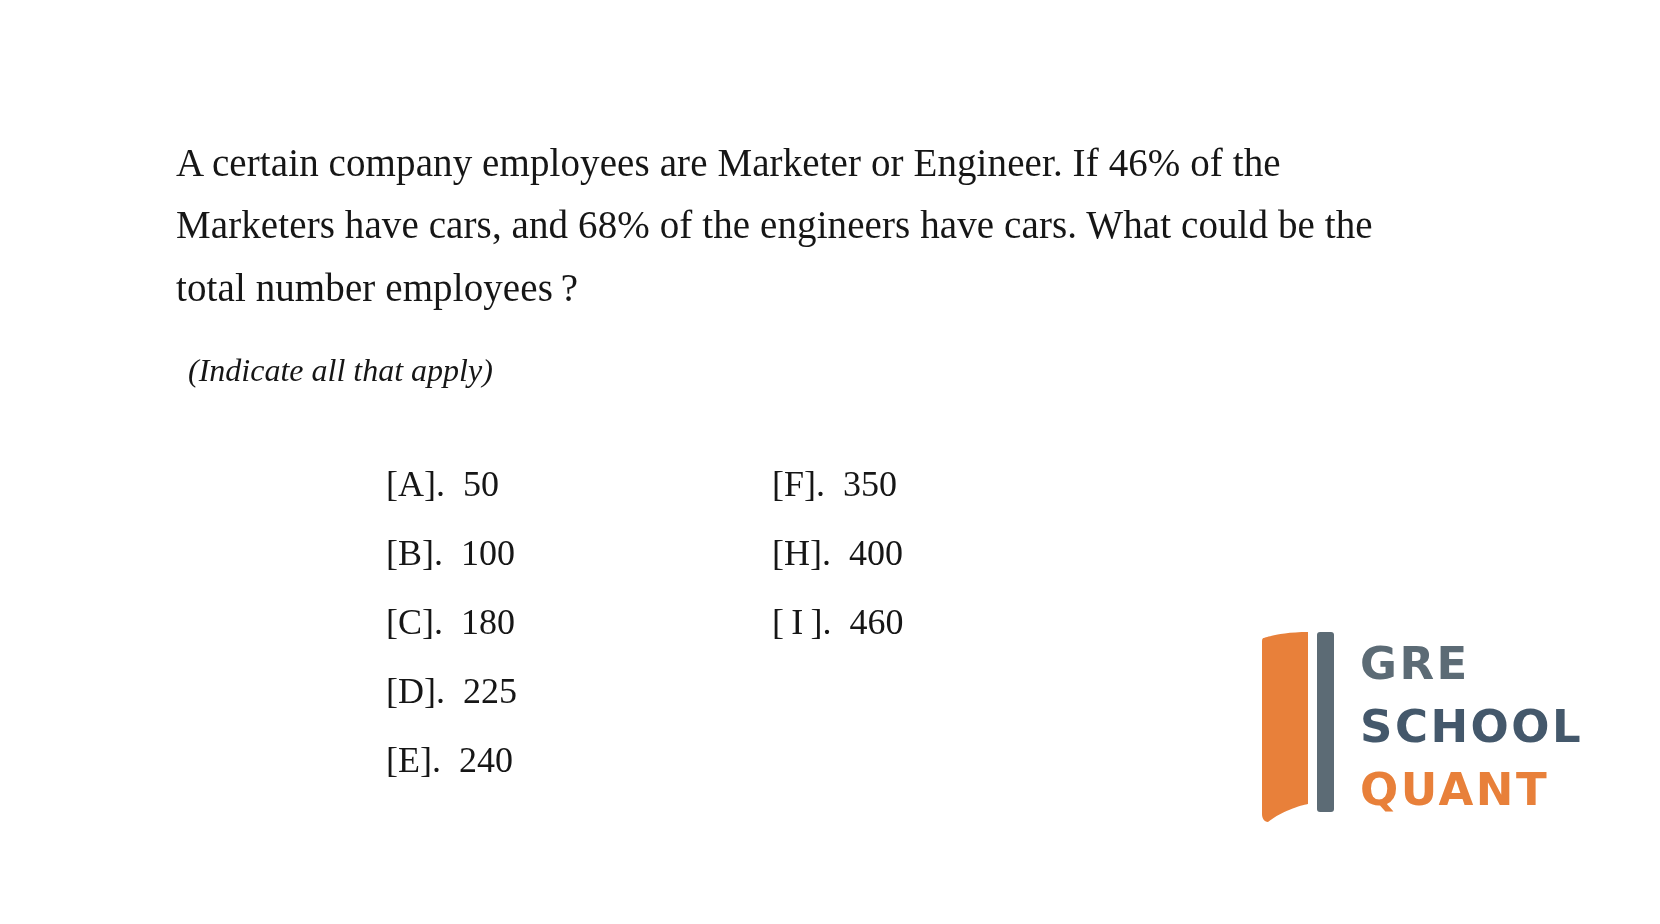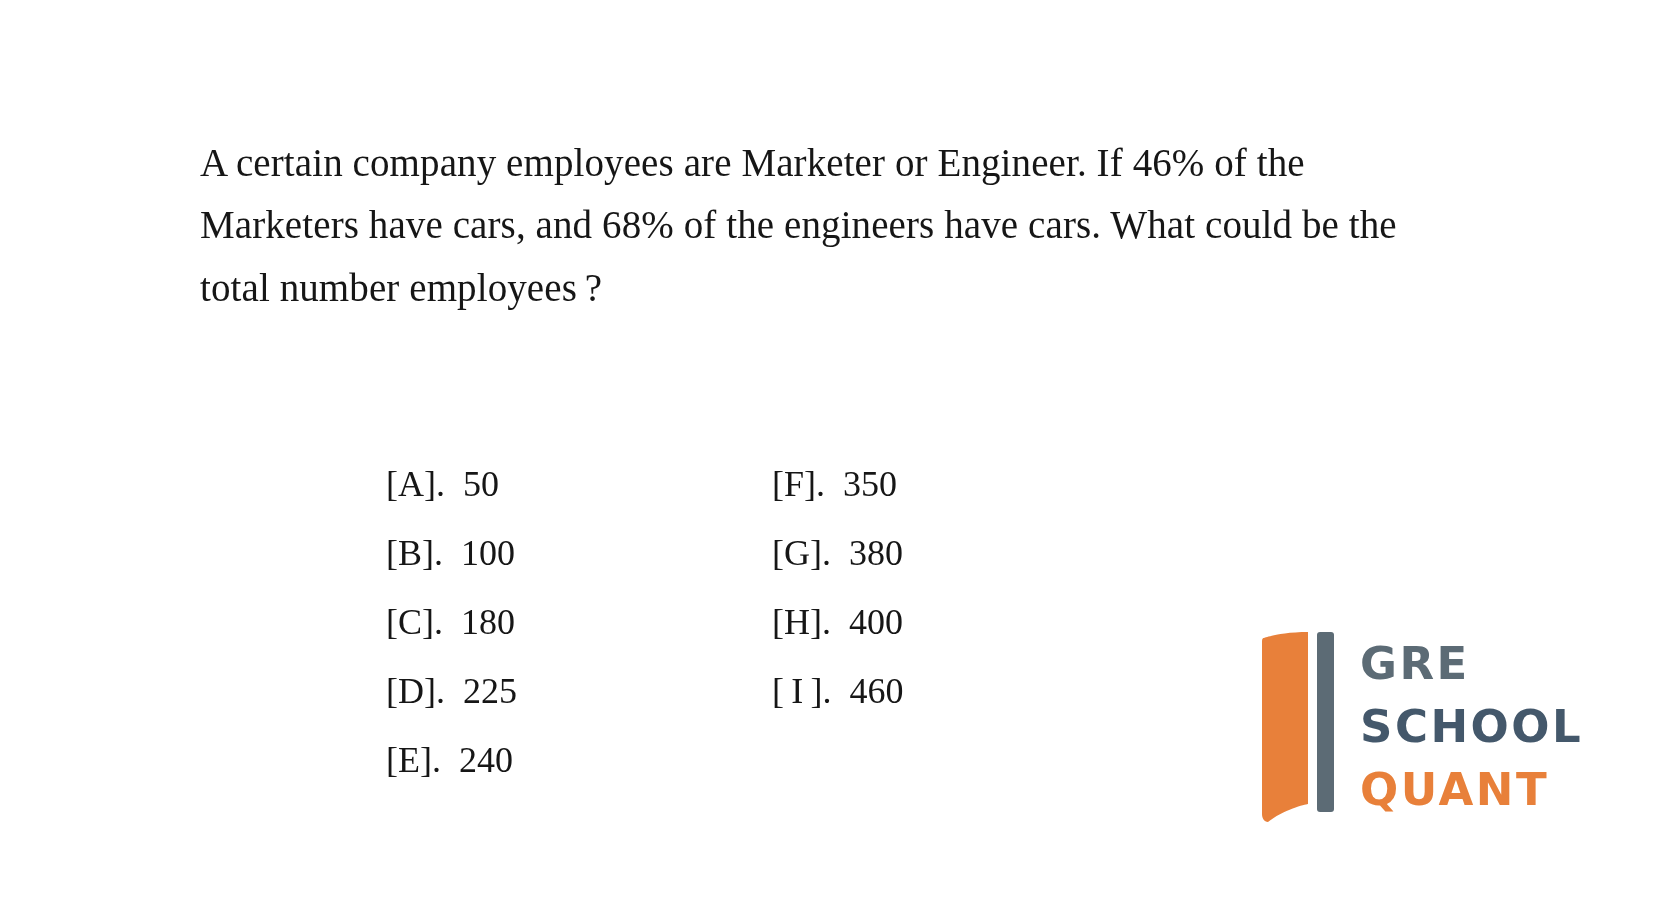--- a/index.html
+++ b/index.html
@@ -16,21 +16,21 @@
     position: relative;
   }
 
   .page {
     position: absolute;
     inset: 0;
   }
 
   .question-block {
     position: absolute;
-    left: 200px;
+    left: 176px;
     top: 132px;
     width: 1270px;
   }
 
   .question-text {
     font-family: "Liberation Serif", serif;
     font-size: 39px;
     line-height: 1.6;
     color: #161616;
     letter-spacing: 0.1px;
@@ -127,20 +127,21 @@
 </style>
 </head>
 <body>
 
 <div class="page">
 
   <div class="question-block">
     <div class="question-text">A certain company employees are Marketer or Engineer. If 46% of the Marketers have cars, and 68% of the engineers have cars. What could be the total number employees ?</div>
   </div>
 
+  <div class="instruction">(Indicate all that apply)</div>
 
   <div class="choices">
 
     <div class="choice-col col-1">
       <div class="choice">
         <span class="label">[A].</span>
         <span class="value">50</span>
       </div>
       <div class="choice">
         <span class="label">[B].</span>
@@ -159,24 +160,20 @@
         <span class="value">240</span>
       </div>
     </div>
 
     <div class="choice-col col-2">
       <div class="choice">
         <span class="label">[F].</span>
         <span class="value">350</span>
       </div>
       <div class="choice">
-        <span class="label">[G].</span>
-        <span class="value">380</span>
-      </div>
-      <div class="choice">
         <span class="label">[H].</span>
         <span class="value">400</span>
       </div>
       <div class="choice">
         <span class="label">[ I ].</span>
         <span class="value">460</span>
       </div>
     </div>
 
   </div>

